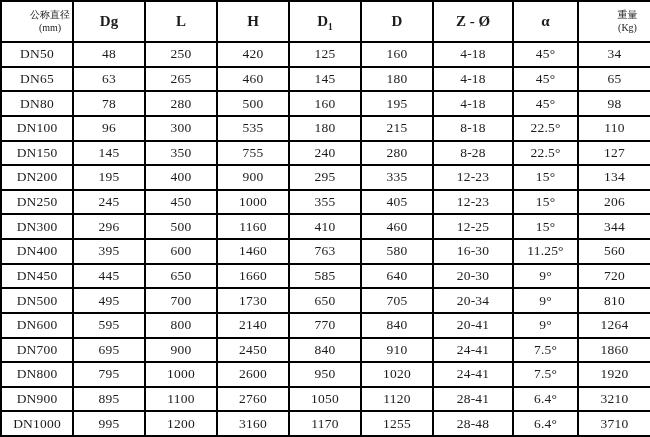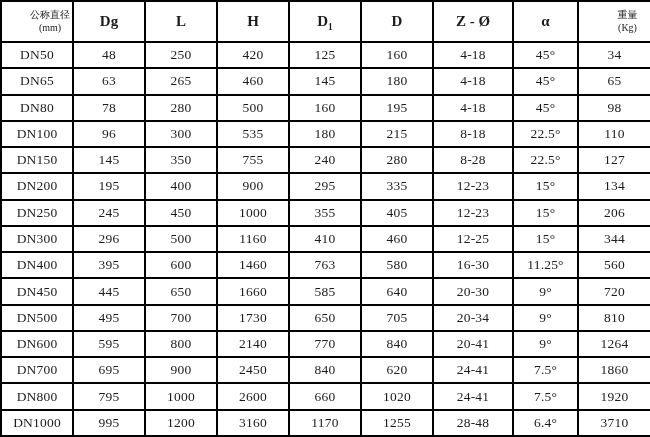--- a/index.html
+++ b/index.html
@@ -234,35 +234,46 @@
         <td>20-41</td>
         <td>9°</td>
         <td>1264</td>
       </tr>
       <tr>
         <td>DN700</td>
         <td>695</td>
         <td>900</td>
         <td>2450</td>
         <td>840</td>
-        <td>620</td>
+        <td>910</td>
         <td>24-41</td>
         <td>7.5°</td>
         <td>1860</td>
       </tr>
       <tr>
         <td>DN800</td>
         <td>795</td>
         <td>1000</td>
         <td>2600</td>
-        <td>660</td>
+        <td>950</td>
         <td>1020</td>
         <td>24-41</td>
         <td>7.5°</td>
         <td>1920</td>
+      </tr>
+      <tr>
+        <td>DN900</td>
+        <td>895</td>
+        <td>1100</td>
+        <td>2760</td>
+        <td>1050</td>
+        <td>1120</td>
+        <td>28-41</td>
+        <td>6.4°</td>
+        <td>3210</td>
       </tr>
       <tr>
         <td>DN1000</td>
         <td>995</td>
         <td>1200</td>
         <td>3160</td>
         <td>1170</td>
         <td>1255</td>
         <td>28-48</td>
         <td>6.4°</td>

